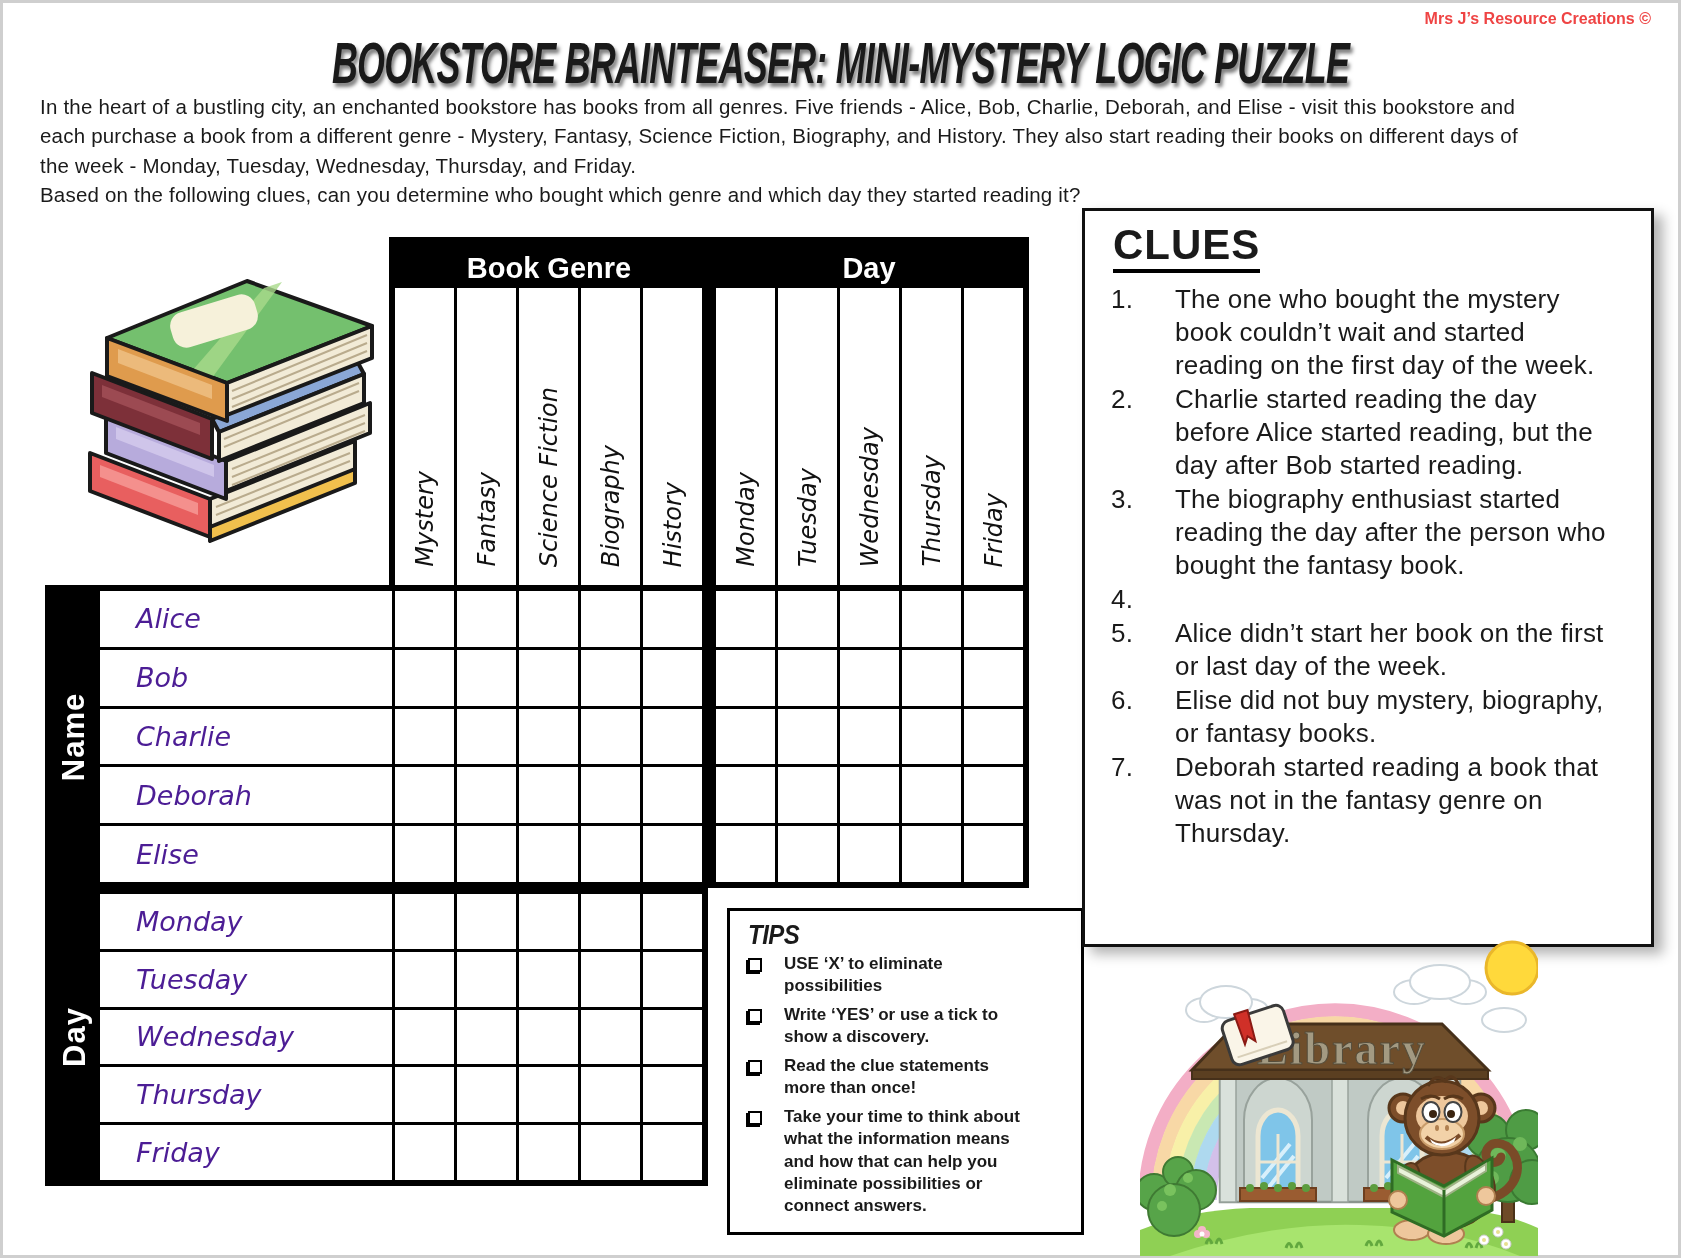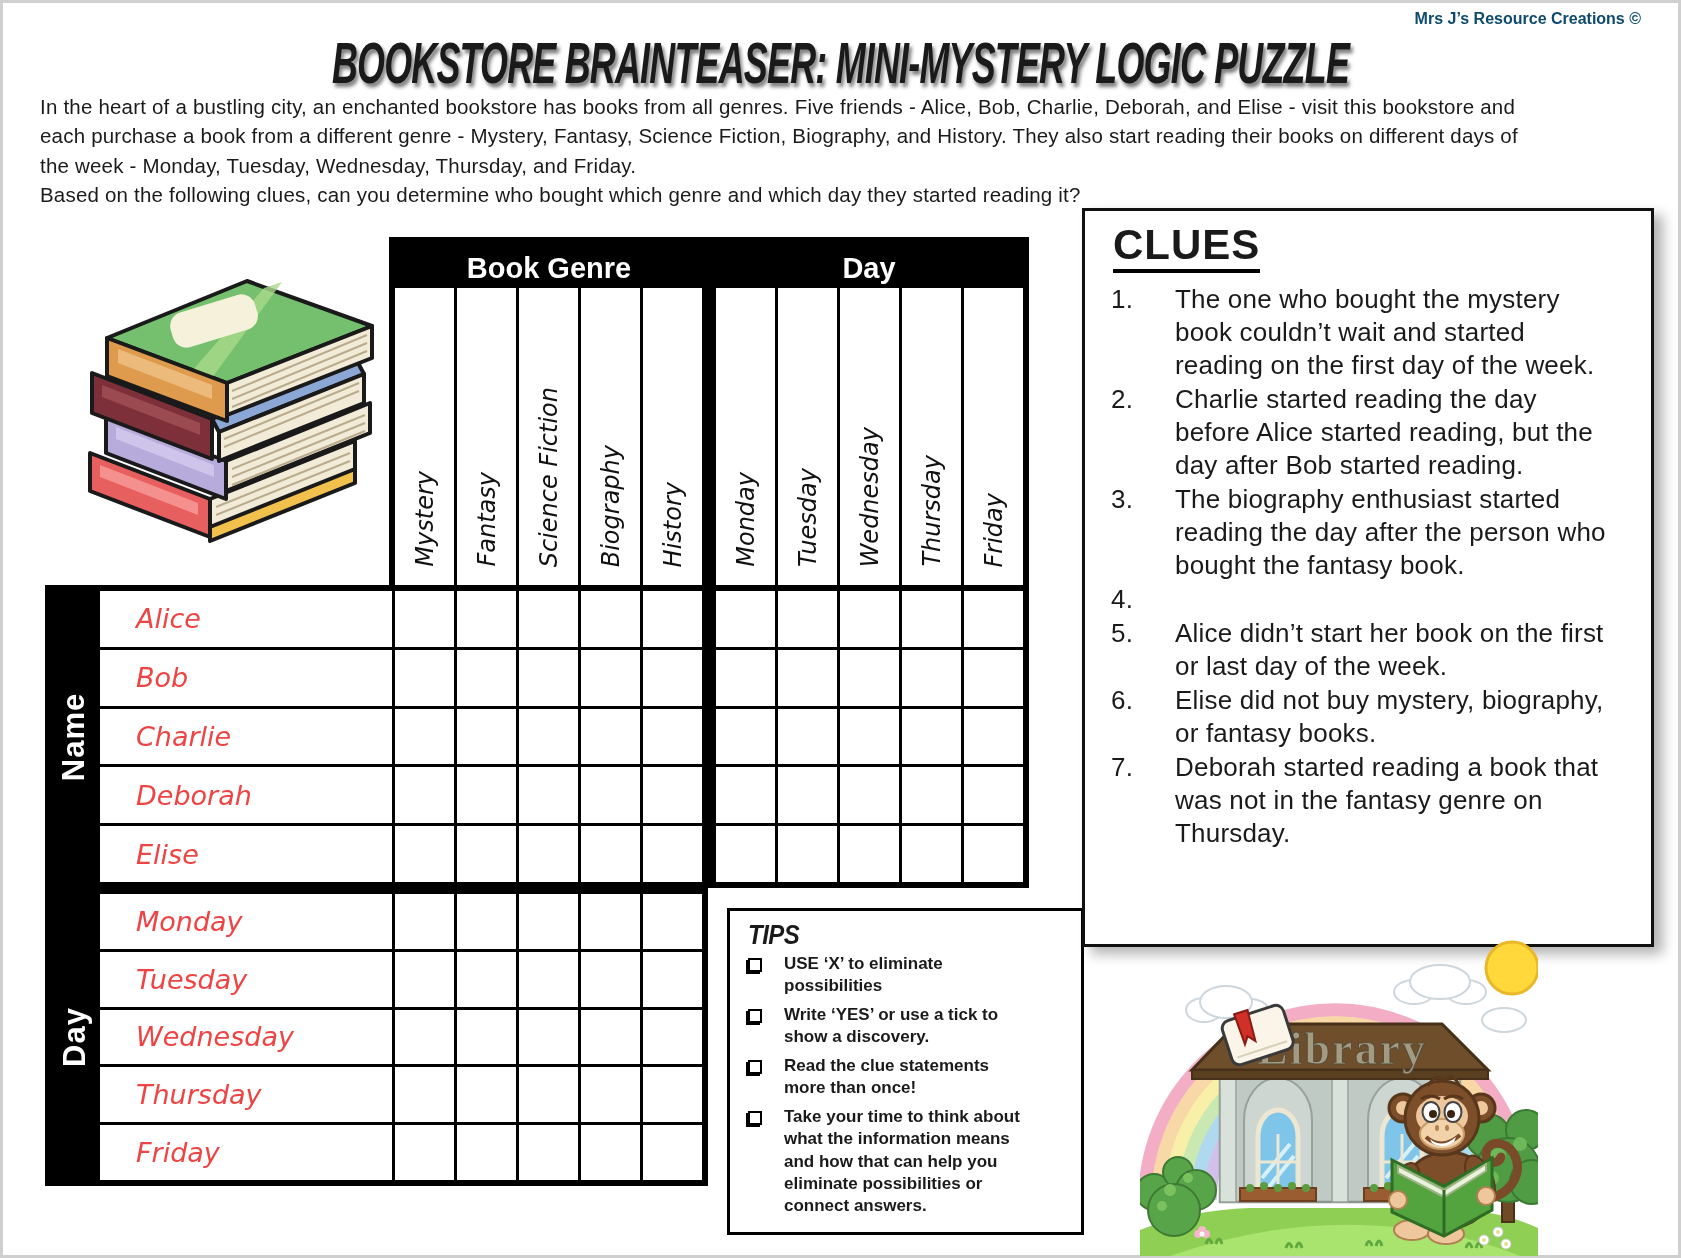--- a/index.html
+++ b/index.html
@@ -1,20 +1,20 @@
 <!DOCTYPE html>
 <html><head>
 <meta charset="utf-8">
 <style>
   html,body{margin:0;padding:0;background:#e8e8e8;}
   .page{position:relative;width:1681px;height:1258px;background:#fff;overflow:hidden;
         font-family:"Liberation Sans",sans-serif;color:#1a1a1a;
         box-shadow:inset 0 0 0 3px #cfcfcf;}
   
-  .copyright{position:absolute;top:10px;right:40px;font-size:16px;font-weight:bold;color:#0c4a6e;padding-left:38px;}
+  .copyright{position:absolute;top:10px;right:30px;font-size:16px;font-weight:bold;color:#ef4444;padding-left:38px;}
   .main-title{position:absolute;top:30px;left:0;width:100%;text-align:center;
       font-size:46px;font-weight:900;font-style:italic;letter-spacing:-1px;
       transform:scale(0.78,1.24);transform-origin:center top;white-space:nowrap;
       text-shadow:3px 3px 4px rgba(0,0,0,0.5);}
   .intro{position:absolute;left:40px;top:92px;width:1508px;font-size:20.5px;line-height:1.43;letter-spacing:0.2px;}
   .intro p{margin:0;}
   
   .grid-header{position:absolute;left:389px;top:237px;width:640px;height:62px;background:#000;display:flex;}
   .grid-header .half{flex:1;display:flex;align-items:center;justify-content:center;
       color:#fff;font-size:29px;font-weight:bold;}
@@ -26,21 +26,21 @@
   .vdiv{background:#000;}
   .vtext{writing-mode:vertical-rl;transform:rotate(180deg);white-space:nowrap;
       font-family:"DejaVu Sans",sans-serif;font-style:italic;font-size:24px;color:#111;}
   .row-section{position:absolute;background:#000;border:6px solid #000;box-sizing:border-box;
       display:flex;flex-direction:column;gap:3px;}
   .name-section{left:94px;top:585px;width:935px;height:303px;}
   .day-section{left:94px;top:888px;width:614px;height:298px;}
   .grid-row{flex:1;display:flex;gap:3px;min-height:0;}
   .row-label{flex:none;width:292px;background:#fff;display:flex;align-items:center;
       padding-left:36px;box-sizing:border-box;font-family:"DejaVu Sans",sans-serif;
-      font-style:italic;font-size:27px;color:#ef4444;}
+      font-style:italic;font-size:27px;color:#4c1d95;}
   .cells-10{flex:1;display:grid;grid-template-columns:repeat(5,1fr) 8px repeat(5,1fr);gap:3px;}
   .cells-5{flex:1;display:grid;grid-template-columns:repeat(5,1fr);gap:3px;}
   .cell{background:#fff;}
   .divcell{background:#000;}
   .band{position:absolute;left:45px;width:59px;background:#000;display:flex;
       align-items:center;justify-content:center;}
   .band-name{top:585px;height:303px;}
   .band-day{top:888px;height:298px;}
   .band span{transform:rotate(-90deg);color:#fff;font-size:31px;font-weight:bold;letter-spacing:1px;white-space:nowrap;}
   

